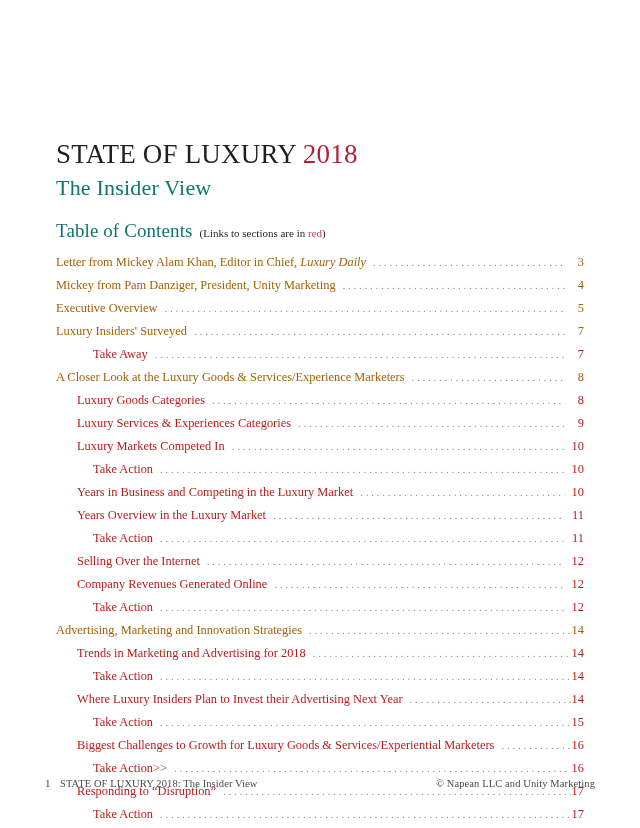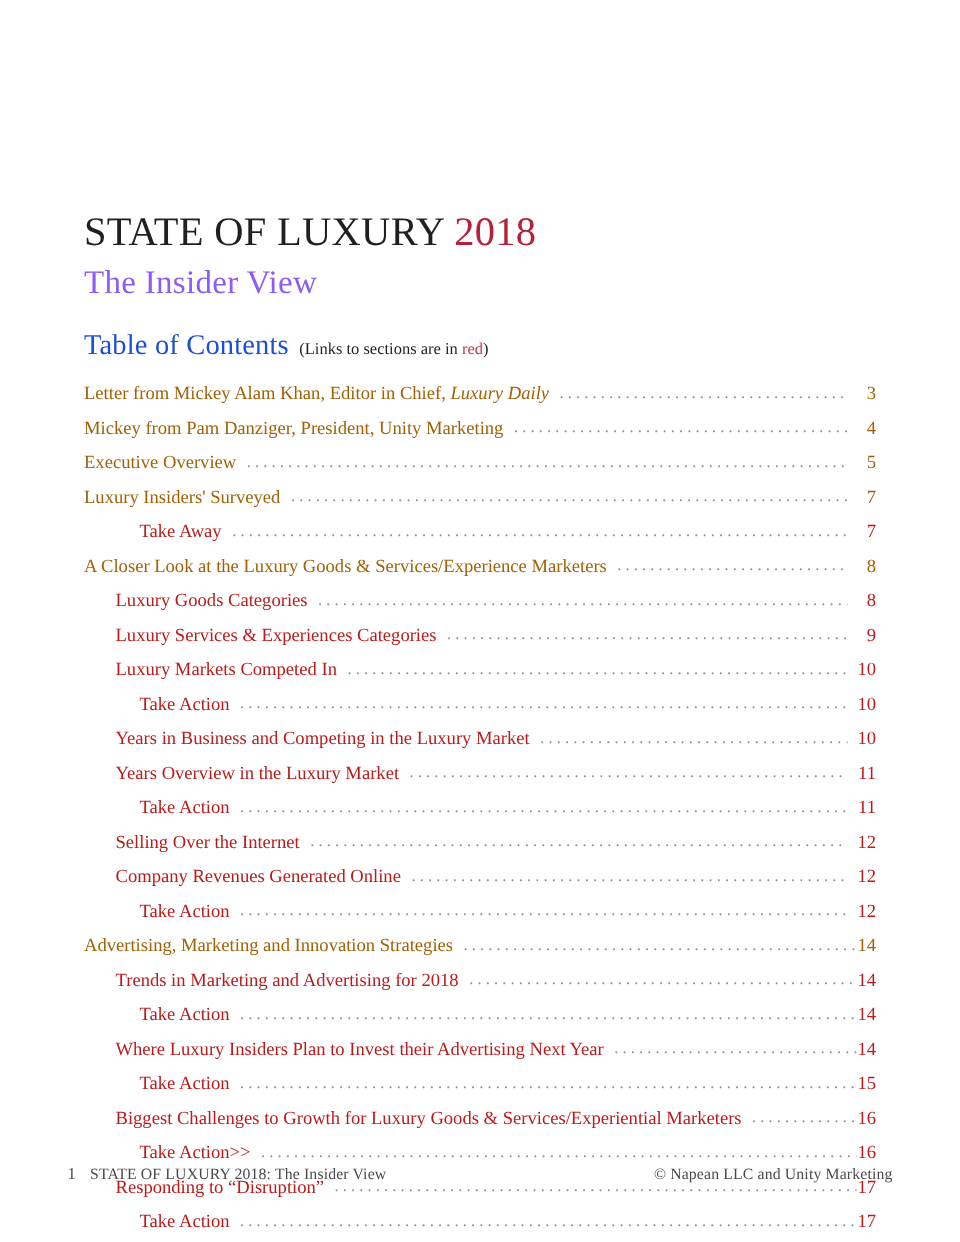--- a/index.html
+++ b/index.html
@@ -40,37 +40,37 @@
     white-space: nowrap;
   }
   .doc-title .year {
     color: #b5213b;
   }
   .doc-subtitle {
     font-size: 22px;
     line-height: 26px;
     margin: 5px 0 0 0;
     font-weight: normal;
-    color: #8b5cf6;
+    color: #0f766e;
     letter-spacing: 0.2px;
   }
 
   
   .toc-heading-row {
     position: absolute;
     left: 56px;
     top: 220px;
     width: 530px;
     display: flex;
     align-items: baseline;
   }
   .toc-heading {
     font-size: 19px;
     line-height: 22px;
-    color: #1d4ed8;
+    color: #0f766e;
     font-weight: normal;
     margin: 0;
     letter-spacing: 0.1px;
   }
   .toc-note {
     font-size: 11px;
     margin-left: 7px;
     color: #231f20;
     white-space: nowrap;
   }

